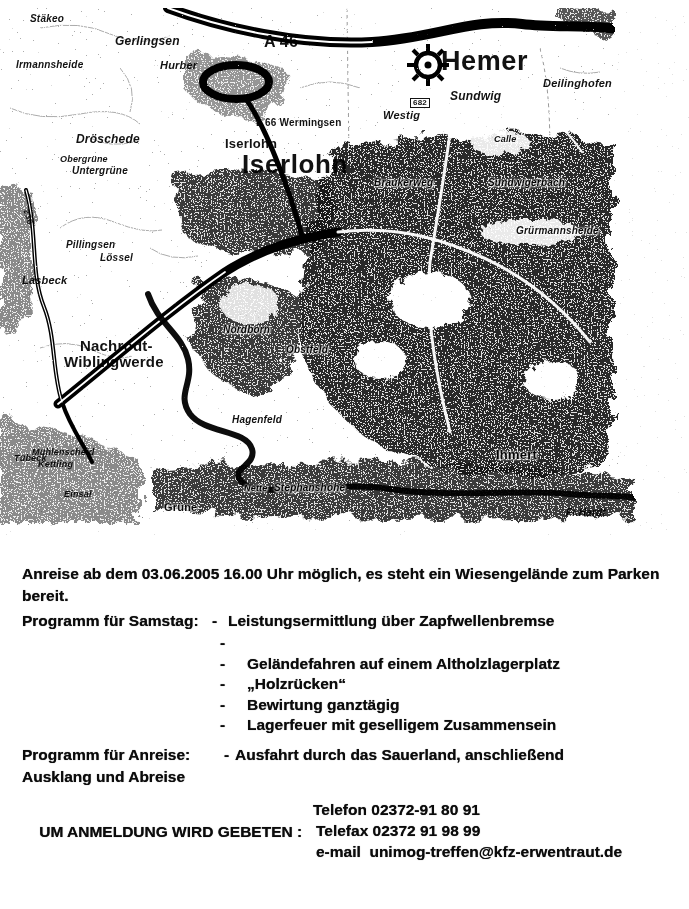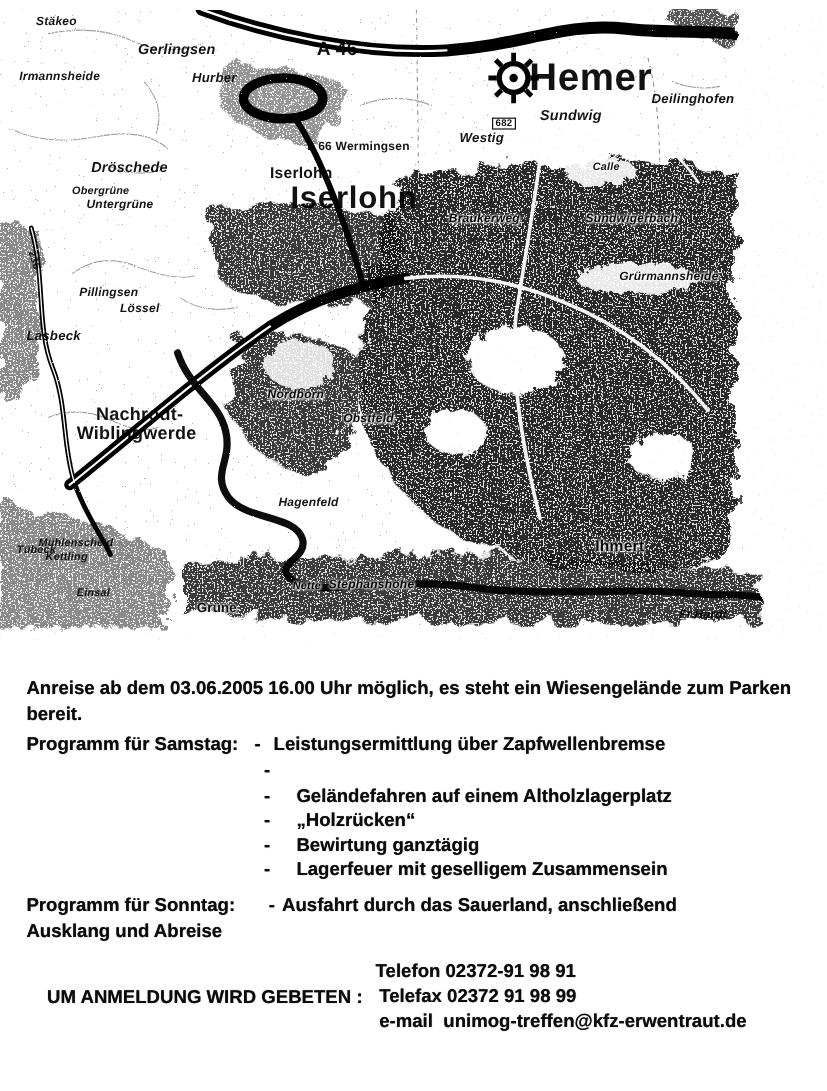--- a/index.html
+++ b/index.html
@@ -141,21 +141,21 @@
     <rect x="0" y="0" width="689" height="527" filter="url(#speckWhite2)" opacity="0.7"></rect>
 
     <g fill="#fff">
       <rect x="614" y="-10" width="85" height="460" filter="url(#rough)"></rect>
       <rect x="636" y="430" width="60" height="100" filter="url(#rough2)"></rect>
       <rect x="-5" y="515" width="699" height="20" filter="url(#rough2)"></rect>
     </g>
     <rect x="0" y="0" width="689" height="527" filter="url(#speckGray)" opacity="0.22"></rect>
   </svg>
 
-  <span class="ml big" style="left:441px;top:40px;font-size:32px;">Hemer</span>
+  <span class="ml big" style="left:441px;top:40px;font-size:27px;">Hemer</span>
   <span class="ml big" style="left:242px;top:143px;font-size:26px;">Iserlohn</span>
   <span class="ml" style="left:225px;top:129px;font-size:13px;">Iserlohn</span>
   <span class="ml" style="left:80px;top:330px;font-size:15px;">Nachrodt-</span>
   <span class="ml" style="left:64px;top:346px;font-size:15px;">Wiblingwerde</span>
   <span class="ml it" style="left:115px;top:27px;font-size:12px;">Gerlingsen</span>
   <span class="ml it" style="left:30px;top:6px;font-size:10px;">Stäkeo</span>
   <span class="ml it" style="left:16px;top:52px;font-size:10px;">Irmannsheide</span>
   <span class="ml it" style="left:160px;top:52px;font-size:11px;">Hurber</span>
   <span class="ml it" style="left:76px;top:125px;font-size:12px;">Dröschede</span>
   <span class="ml it" style="left:60px;top:147px;font-size:9px;">Obergrüne</span>
@@ -212,33 +212,33 @@
     <span class="abs" style="left:225px;">Bewirtung ganztägig</span>
   </div>
   <div class="row">
     <span class="abs" style="left:198px;">-</span>
     <span class="abs" style="left:225px;">Lagerfeuer mit geselligem Zusammensein</span>
   </div>
 </div>
 
 <div class="t" id="program-so" style="top:744px;width:660px;">
   <div class="row" style="height:22px;">
-    <span>Programm für Sonntag:</span>
+    <span>Programm für Anreise:</span>
     <span class="abs" style="left:202px;">-</span>
     <span class="abs" style="left:213px;">Ausfahrt durch das Sauerland, anschließend</span>
   </div>
   <div class="row">
     <span>Ausklang und Abreise</span>
   </div>
 </div>
 
 <div class="t" id="registration" style="top:799px;width:660px;">
   <div class="row pre" style="height:21px;">
     <span>UM ANMELDUNG WIRD GEBETEN :</span>
-    <span class="abs pre" style="left:291px;">Telefon 02372-91 98 91</span>
+    <span class="abs pre" style="left:291px;">Telefon 02372-91 80 91</span>
   </div>
   <div class="row pre" style="height:21px;">
     <span class="abs pre" style="left:294px;">Telefax 02372 91 98 99</span>
   </div>
   <div class="row pre" style="height:21px;">
     <span class="abs pre" style="left:294px;">e-mail  unimog-treffen@kfz-erwentraut.de</span>
   </div>
 </div>
 
 </body></html>

